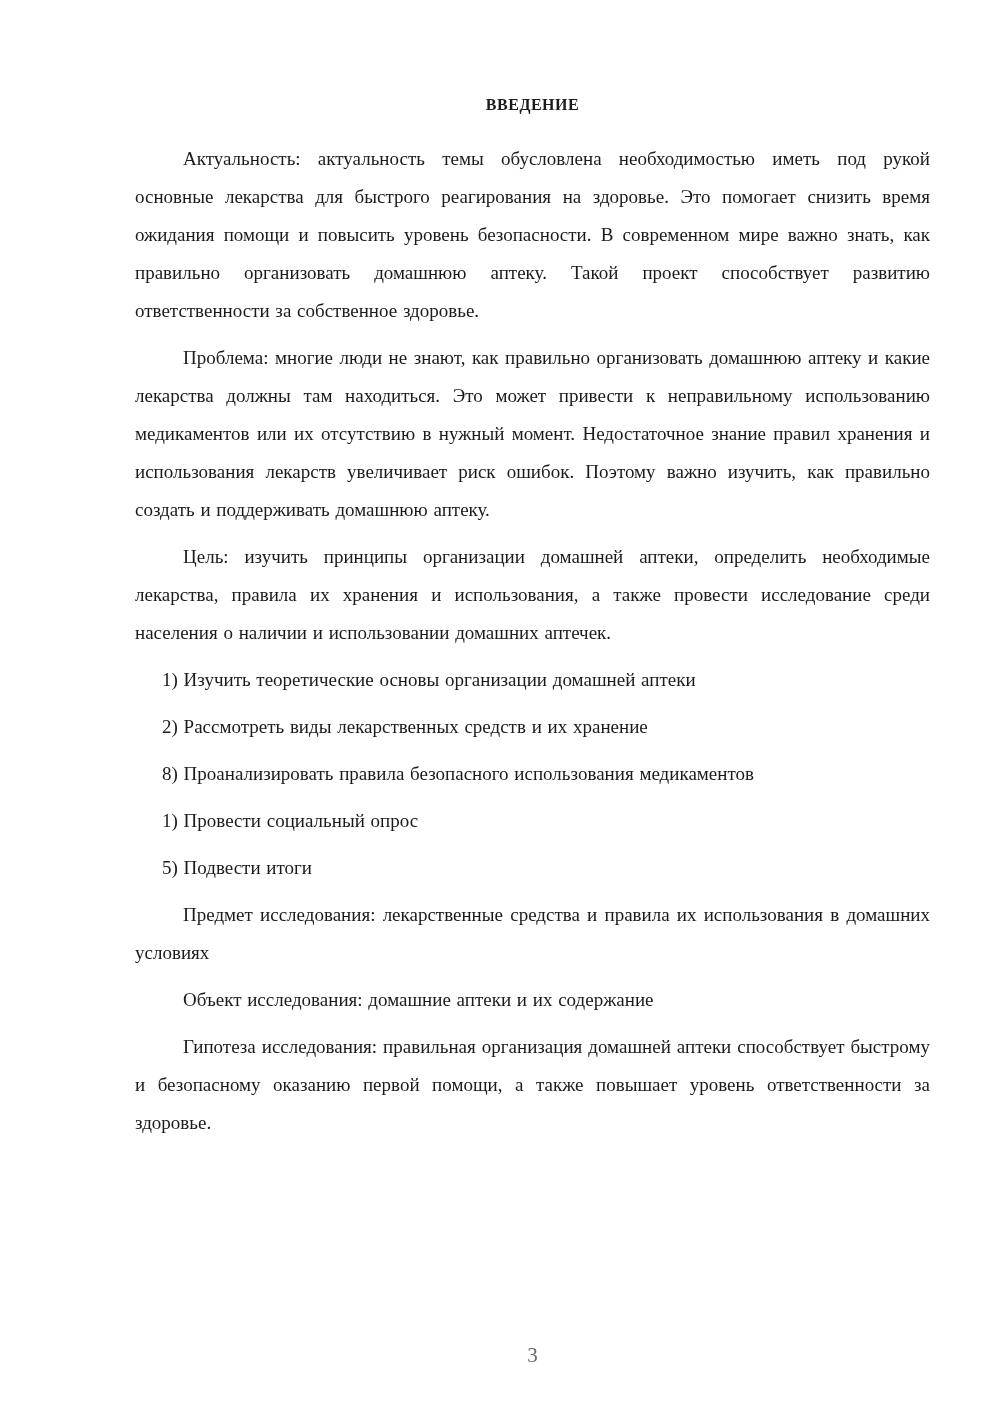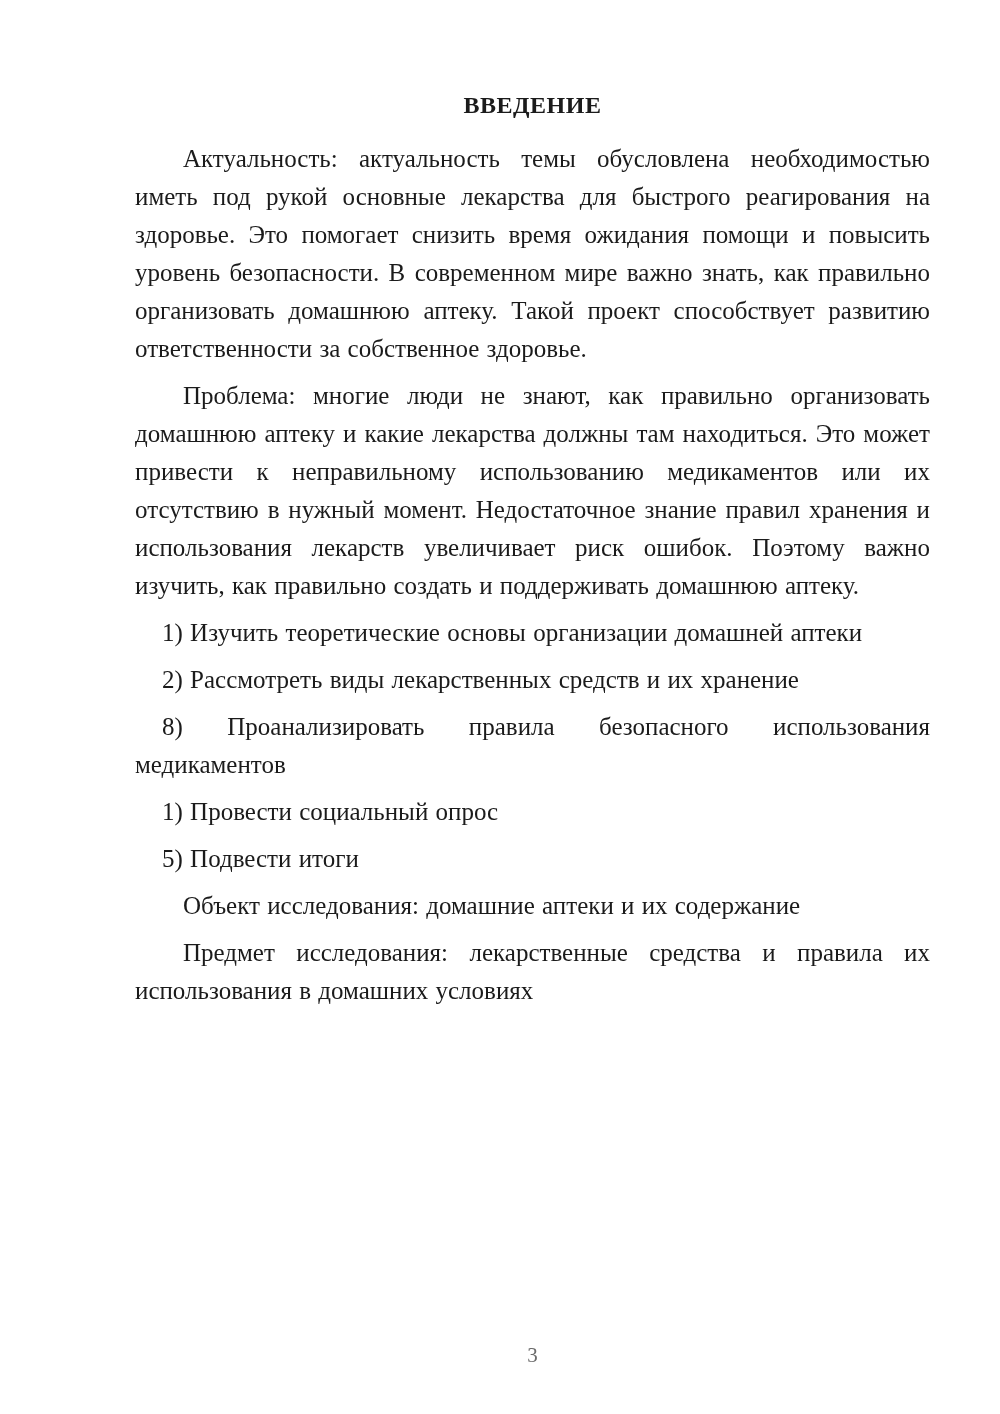--- a/index.html
+++ b/index.html
@@ -16,29 +16,29 @@
     color: #1b1b1b;
     overflow: hidden;
   }
   .content {
     position: absolute;
     top: 86px;
     left: 135px;
     right: 70px;
   }
   .doc-title {
-    font-size: 24px;
+    font-size: 16px;
     line-height: 38px;
     font-weight: bold;
     text-align: center;
     margin: 0 0 16px 0;
     letter-spacing: 0.5px;
   }
   .para {
-    font-size: 25px;
+    font-size: 19px;
     line-height: 38px;
     text-align: justify;
     text-align-last: left;
     margin: 0 0 9px 0;
     text-indent: 48px;
     word-spacing: 1px;
   }
   .task {
     text-indent: 27px;
   }
@@ -56,32 +56,34 @@
 <body>
 
 <div class="page">
   <div class="content">
     <h1 class="doc-title">ВВЕДЕНИЕ</h1>
 
     <p class="para">Актуальность: актуальность темы обусловлена необходимостью иметь под рукой основные лекарства для быстрого реагирования на здоровье. Это помогает снизить время ожидания помощи и повысить уровень безопасности. В современном мире важно знать, как правильно организовать домашнюю аптеку. Такой проект способствует развитию ответственности за собственное здоровье.</p>
 
     <p class="para">Проблема: многие люди не знают, как правильно организовать домашнюю аптеку и какие лекарства должны там находиться. Это может привести к неправильному использованию медикаментов или их отсутствию в нужный момент. Недостаточное знание правил хранения и использования лекарств увеличивает риск ошибок. Поэтому важно изучить, как правильно создать и поддерживать домашнюю аптеку.</p>
 
+    <p class="para">Цель: изучить принципы организации домашней аптеки, определить необходимые лекарства, правила их хранения и использования, а также провести исследование среди населения о наличии и использовании домашних аптечек.</p>
 
 
     <p class="para task">1) Изучить теоретические основы организации домашней аптеки</p>
 
     <p class="para task">2) Рассмотреть виды лекарственных средств и их хранение</p>
 
     <p class="para task">8) Проанализировать правила безопасного использования медикаментов</p>
 
     <p class="para task">1) Провести социальный опрос</p>
 
     <p class="para task">5) Подвести итоги</p>
 
+    <p class="para">Предмет исследования: лекарственные средства и правила их использования в домашних условиях</p>
+
     <p class="para">Объект исследования: домашние аптеки и их содержание</p>
 
-    <p class="para">Предмет исследования: лекарственные средства и правила их использования в домашних условиях</p>
-
+    <p class="para">Гипотеза исследования: правильная организация домашней аптеки способствует быстрому и безопасному оказанию первой помощи, а также повышает уровень ответственности за здоровье.</p>
   </div>
 
   <div class="page-number">3</div>
 </div>
 
 </body></html>

